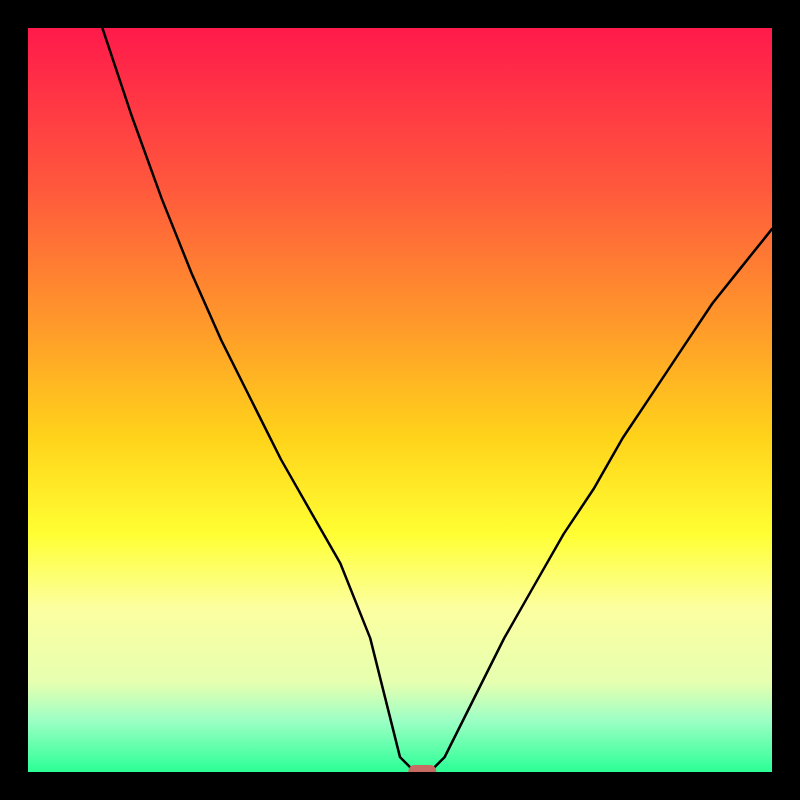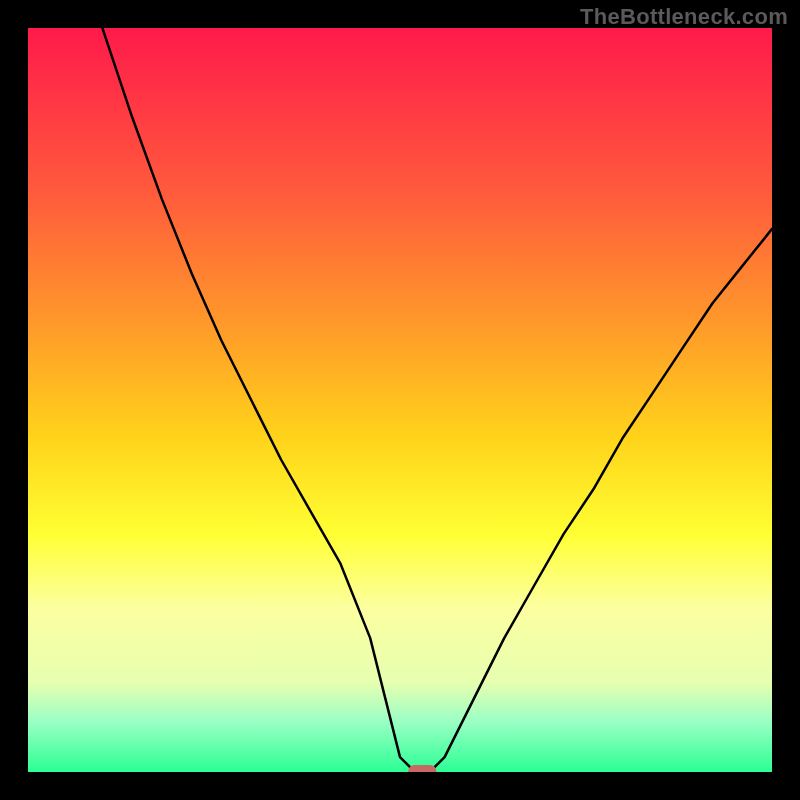--- a/index.html
+++ b/index.html
@@ -62,21 +62,20 @@
   }
   .marker {
     fill: #c86a64;
     stroke: none;
   }
 </style>
 </head>
 <body>
 
 <div class="frame">
-  <div class="watermark">TheBottleneck.com</div>
 
   <div class="plot-box">
     <svg viewBox="0 0 744 744" preserveAspectRatio="none">
       <path class="curve" d="M74.4 0.0 L104.2 89.3 L133.9 171.1 L163.7 245.5 L193.4 312.5 L223.2 372.0 L253.0 431.5 L282.7 483.6 L312.5 535.7 L342.2 610.1 L357.1 669.6 L372.0 729.1 L386.9 744.0 L401.8 744.0 L416.6 729.1 L446.4 669.6 L476.2 610.1 L505.9 558.0 L535.7 505.9 L565.4 461.3 L595.2 409.2 L625.0 364.6 L654.7 319.9 L684.5 275.3 L714.2 238.1 L744.0 200.9"></path>
       <rect class="marker" x="380.3" y="737.0" width="28" height="14" rx="6" ry="6" fill="#c86a64"></rect>
     </svg>
   </div>
 </div>
 
 </body></html>

